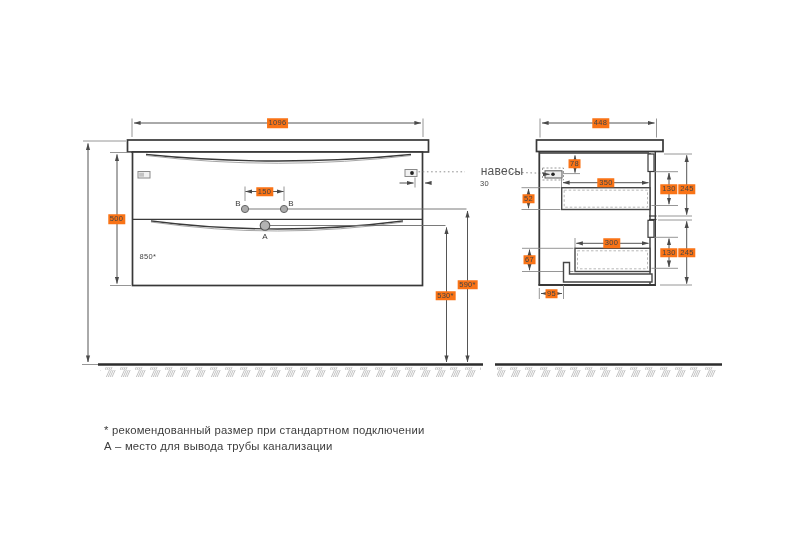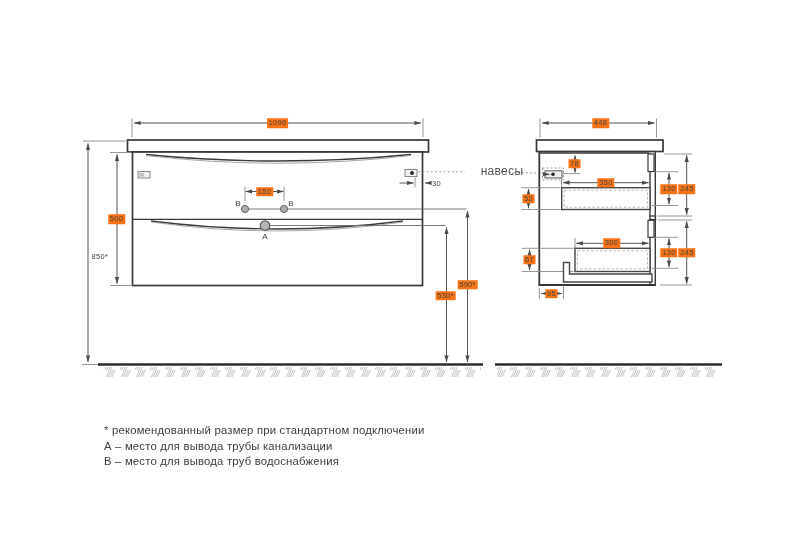--- a/index.html
+++ b/index.html
@@ -23,21 +23,21 @@
   .box{fill:#fff;stroke:#474747;stroke-width:1.4;}
   .dashbox{fill:none;stroke:#b8b8b8;stroke-width:1;stroke-dasharray:2.5,2;}
   .dotl{stroke:#909090;stroke-width:1;stroke-dasharray:1.6,2.6;}
   .pt{fill:#ababab;stroke:#666;stroke-width:1;}
   .pt2{fill:#b3b3b3;stroke:#555;stroke-width:1.1;}
   .floorln{stroke:#2d2d2d;stroke-width:2.6;}
   
   .lbl{position:absolute;transform:translate(-50%,-50%);font-size:7.5px;line-height:1;
        color:#454545;letter-spacing:.3px;white-space:nowrap;}
   .lbl.bg{background:#f97316;padding:1px 2px;}
-  .lbl.nb{transform:translate(0,-50%);}
+  .lbl.nb{transform:translate(0,-50%);margin-left:48px;}
   .ab{font-size:8px;color:#3a3a3a;letter-spacing:0;}
   .leader{font-size:12px;color:#555;padding-left:38px;}
   .note{position:absolute;left:104px;font-size:11.3px;line-height:14px;color:#3d3d3d;
         letter-spacing:.2px;white-space:nowrap;}
 </style>
 </head>
 <body>
 
 <div class="canvas">
 
@@ -194,15 +194,14 @@
   <div class="lbl bg" style="left:669px;top:189.3px">130</div>
   <div class="lbl bg" style="left:687px;top:189.3px">245</div>
   <div class="lbl bg" style="left:611.5px;top:243px">300</div>
   <div class="lbl bg" style="left:529.5px;top:259.8px">67</div>
   <div class="lbl bg" style="left:669px;top:252.8px">130</div>
   <div class="lbl bg" style="left:687px;top:252.8px">245</div>
   <div class="lbl bg" style="left:551.5px;top:293.5px">95</div>
 
   <div class="note" style="top:438.5px">А – место для вывода трубы канализации</div>
   <div class="note" style="top:423px">* рекомендованный размер при стандартном подключении</div>
-  <div class="note" style="top:454px">В – место для вывода труб водоснабжения</div>
 
 </div>
 
 </body></html>

